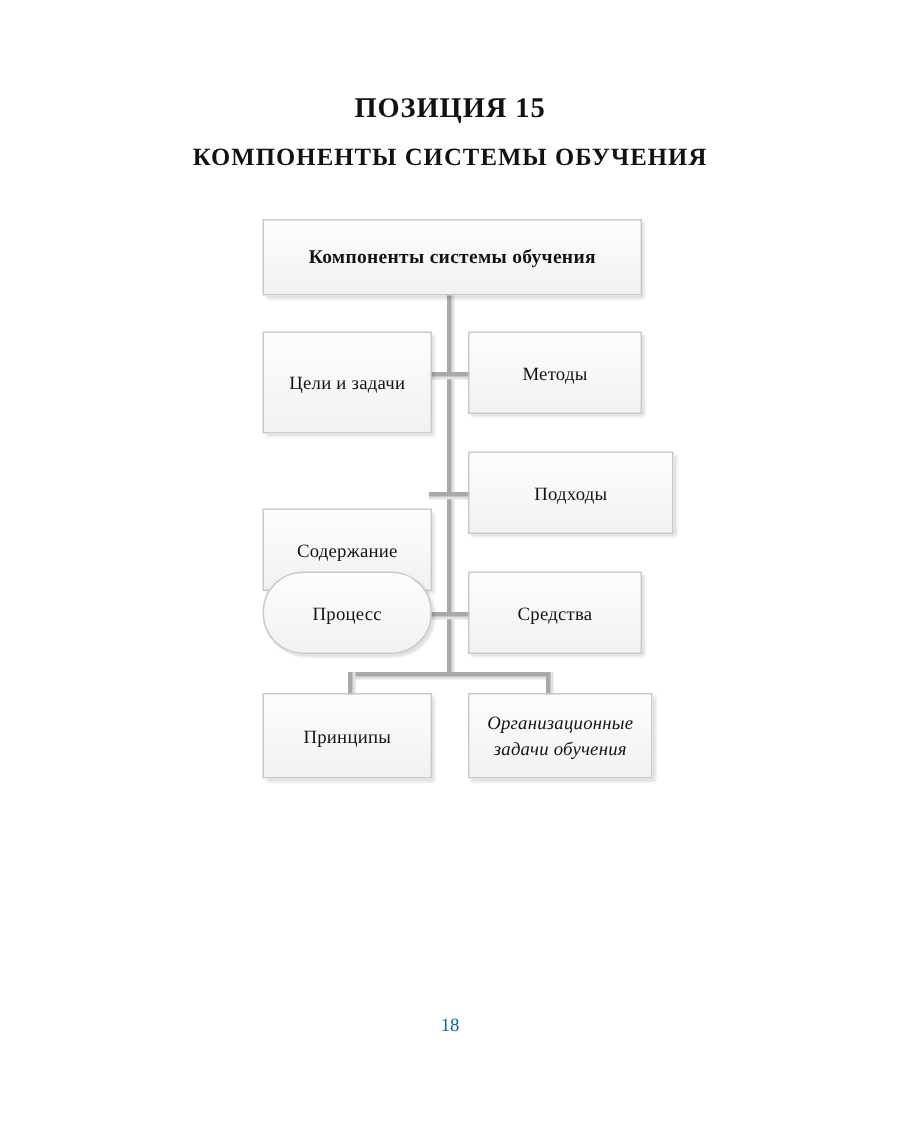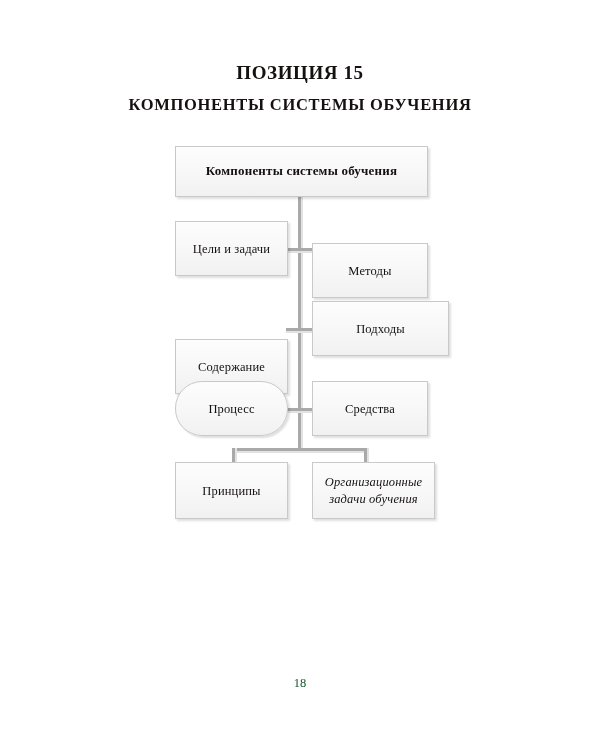--- a/index.html
+++ b/index.html
@@ -109,21 +109,21 @@
   .node.two-line .label { line-height: 1.3; font-style: italic; }
 
   
   .folio {
     position: absolute;
     left: 0;
     top: 676px;
     width: 600px;
     text-align: center;
     font-size: 12.5px;
-    color: #14532d;
+    color: #0369a1;
   }
 </style>
 </head>
 <body>
 
 <div class="page">
 
   <div class="title-main">ПОЗИЦИЯ 15</div>
 
   <div class="title-sub">КОМПОНЕНТЫ СИСТЕМЫ ОБУЧЕНИЯ</div>
@@ -142,25 +142,25 @@
     <div class="conn h" style="left:300px; top:408px; width:14px;"></div>
 
     <div class="conn h" style="left:232px; top:448px; width:136px;"></div>
     <div class="conn v" style="left:232px; top:448px; height:18px;"></div>
     <div class="conn v" style="left:364px; top:448px; height:18px;"></div>
 
     <div class="node root" style="left:175px; top:146px; width:253px; height:51px;">
       <span class="label">Компоненты системы обучения</span>
     </div>
 
-    <div class="node" style="left:175px; top:221px; width:113px; height:55px;text-align:right;">
+    <div class="node" style="left:175px; top:221px; width:113px; height:68px;text-align:right;">
       <span class="label">Цели и задачи</span>
     </div>
 
-    <div class="node" style="left:312px; top:221px; width:116px; height:55px;margin-top:22px;">
+    <div class="node" style="left:312px; top:221px; width:116px; height:55px;">
       <span class="label">Методы</span>
     </div>
 
     <div class="node" style="left:175px; top:301px; width:113px; height:55px;margin-top:38px;">
       <span class="label">Содержание</span>
     </div>
 
     <div class="node" style="left:312px; top:301px; width:137px; height:55px;">
       <span class="label">Подходы</span>
     </div>

